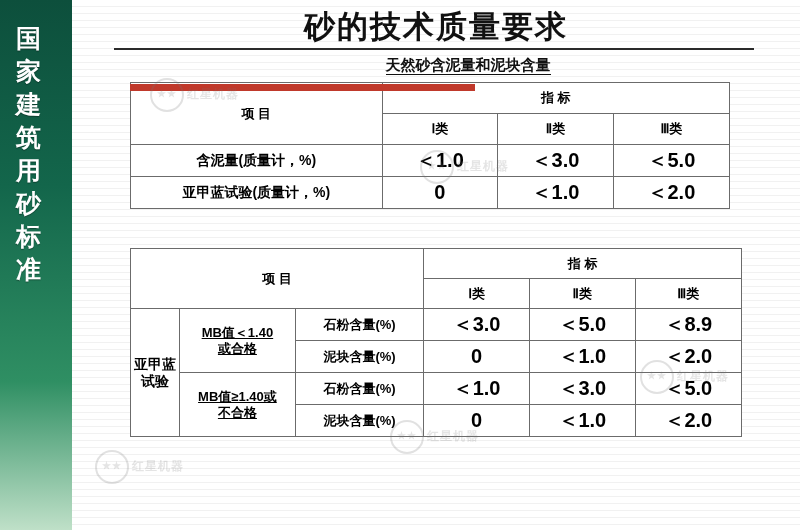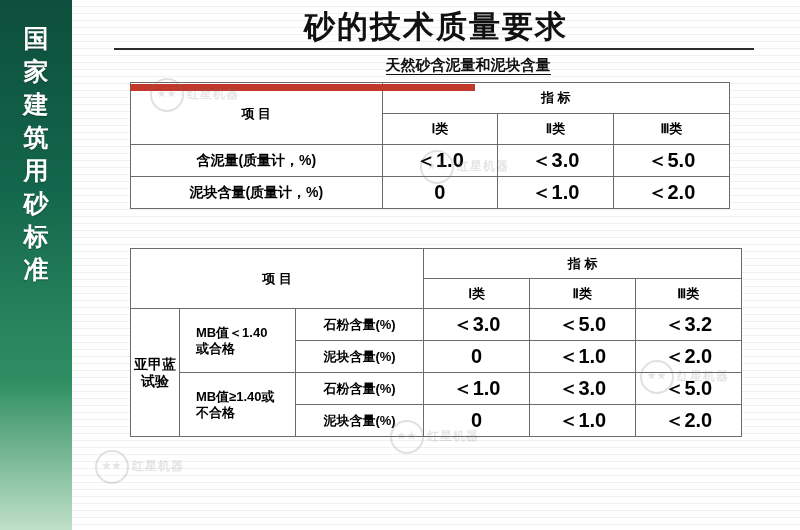--- a/index.html
+++ b/index.html
@@ -40,21 +40,20 @@
     display: flex;
     align-items: flex-start;
     justify-content: center;
   }
   .sidebar-text {
     margin-top: 22px;
     width: 40px;
     font-size: 25px;
     line-height: 1.32;
     font-weight: bold;
-    text-align: center;
     letter-spacing: 0px;
     word-break: break-all;
     text-shadow: 0 1px 1px rgba(0,0,0,0.35);
   }
   
   .content {
     position: absolute;
     left: 72px;
     top: 0;
     width: 728px;
@@ -145,24 +144,25 @@
   }
   #table2 td { height: 25px; }
   #table2 td.vert {
     width: 26px;
     font-size: 14px;
     line-height: 1.15;
     padding: 2px 2px;
     margin-top: 36px;
   }
   #table2 td.mb {
-    text-align: left;
+    text-align: center;
     font-size: 13px;
     line-height: 1.2;
     padding: 2px 16px;
+    text-decoration: underline;
   }
   #table2 td.item {
     font-size: 13px;
   }
 
   .footer-note {
     position: absolute;
     left: 0;
     top: 478px;
     width: 728px;
@@ -227,21 +227,21 @@
         <td class="hdr" style="width:19.3%;">Ⅱ类</td>
         <td class="hdr" style="width:19.4%;">Ⅲ类</td>
       </tr>
       <tr>
         <td class="lbl">含泥量(质量计，%)</td>
         <td class="num">＜1.0</td>
         <td class="num">＜3.0</td>
         <td class="num">＜5.0</td>
       </tr>
       <tr>
-        <td class="lbl">泥块含量(质量计，%)</td>
+        <td class="lbl">亚甲蓝试验(质量计，%)</td>
         <td class="num">0</td>
         <td class="num">＜1.0</td>
         <td class="num">＜2.0</td>
       </tr>
     </tbody>
       </table>
 
 
     <table class="grid" id="table2">
       <tbody>
@@ -254,21 +254,21 @@
         <td class="hdr" style="width:17.3%;">Ⅱ类</td>
         <td class="hdr" style="width:17.4%;">Ⅲ类</td>
       </tr>
 
       <tr>
         <td class="vert" rowspan="4">亚甲蓝试验</td>
         <td class="mb" rowspan="2" style="width:19%;">MB值＜1.40或合格</td>
         <td class="item" style="width:21%;">石粉含量(%)</td>
         <td class="num">＜3.0</td>
         <td class="num">＜5.0</td>
-        <td class="num">＜3.2</td>
+        <td class="num">＜8.9</td>
       </tr>
       <tr>
         <td class="item">泥块含量(%)</td>
         <td class="num">0</td>
         <td class="num">＜1.0</td>
         <td class="num">＜2.0</td>
       </tr>
       <tr>
         <td class="mb" rowspan="2">MB值≥1.40或不合格</td>
         <td class="item">石粉含量(%)</td>

